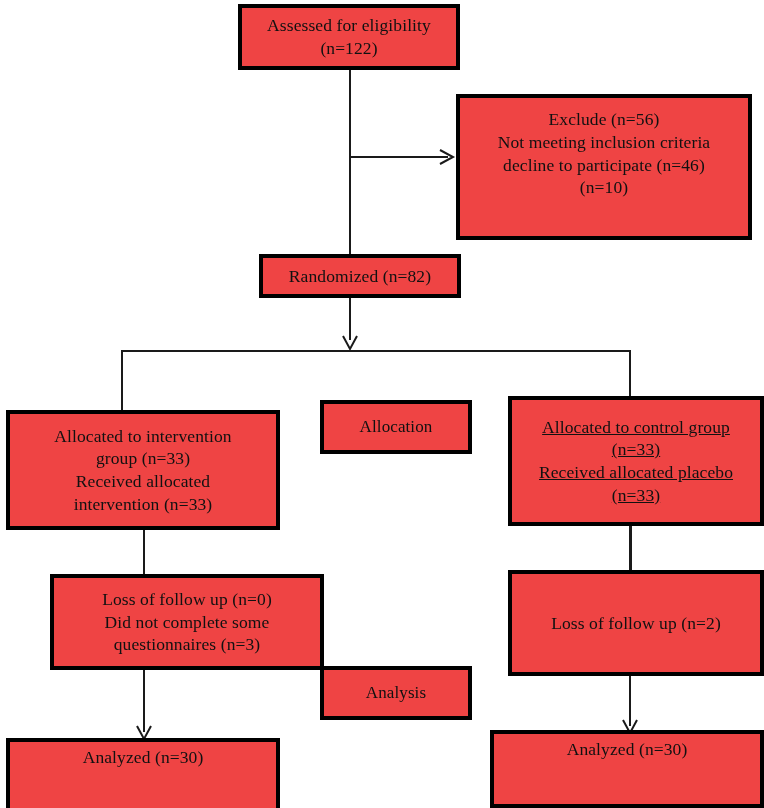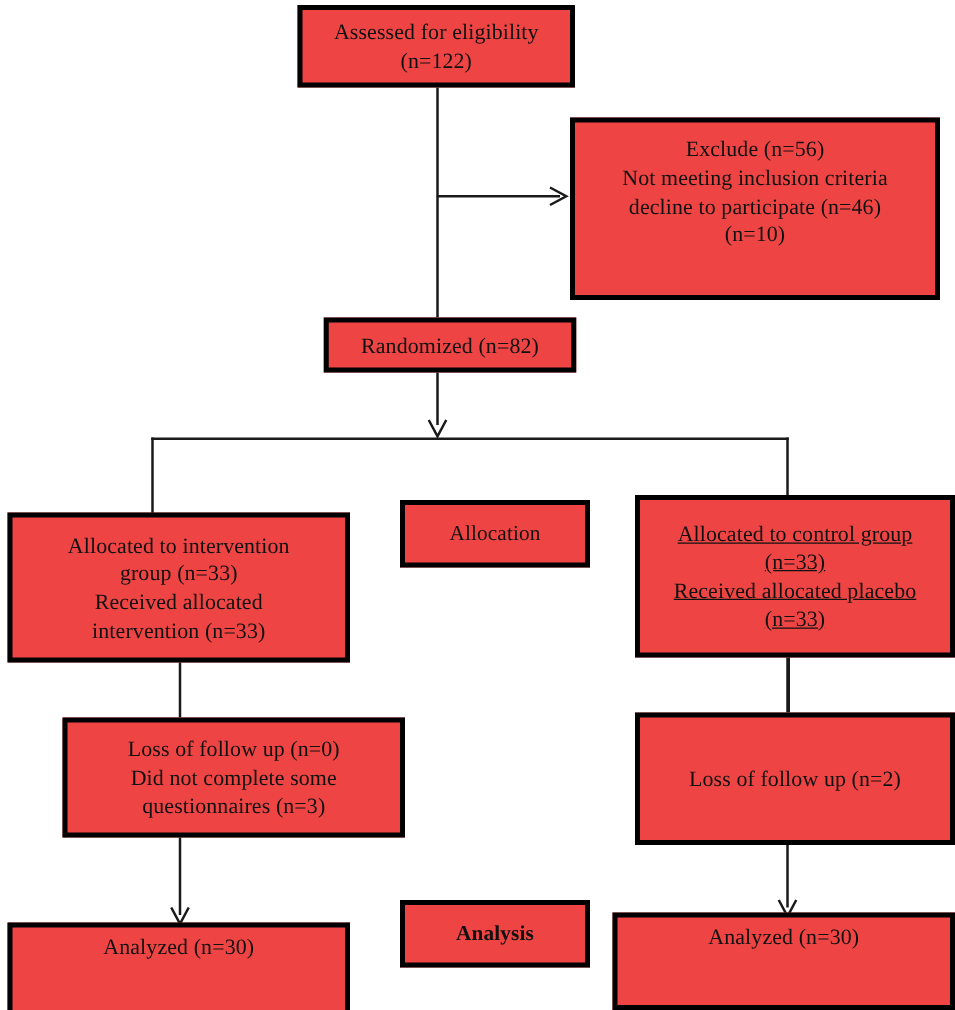--- a/index.html
+++ b/index.html
@@ -115,21 +115,21 @@
   <div class="vline thick" style="left:143px;top:670px;width:2px;height:62px;"></div>
   <svg class="chev" style="left:133px;top:722px;" width="22" height="22" viewBox="0 0 22 22">
     <polyline points="4,4 11,17 18,4" fill="none" stroke="#1a1a1a" stroke-width="2"></polyline>
   </svg>
 
   <div class="vline thick" style="left:629px;top:676px;width:2px;height:50px;"></div>
   <svg class="chev" style="left:619px;top:716px;" width="22" height="22" viewBox="0 0 22 22">
     <polyline points="4,4 11,17 18,4" fill="none" stroke="#1a1a1a" stroke-width="2"></polyline>
   </svg>
 
-  <div class="box label-box" style="left:320px;top:720px;width:152px;height:54px;font-weight:bold;">
+  <div class="box label-box" style="left:320px;top:666px;width:152px;height:54px;">
     <span class="txt">Analysis</span>
   </div>
 
   <div class="box top" style="left:6px;top:738px;width:274px;height:74px;padding-top:4px;">
     <span class="txt">Analyzed (n=30)</span>
   </div>
 
   <div class="box top" style="left:490px;top:730px;width:274px;height:78px;padding-top:4px;">
     <span class="txt">Analyzed (n=30)</span>
   </div>

